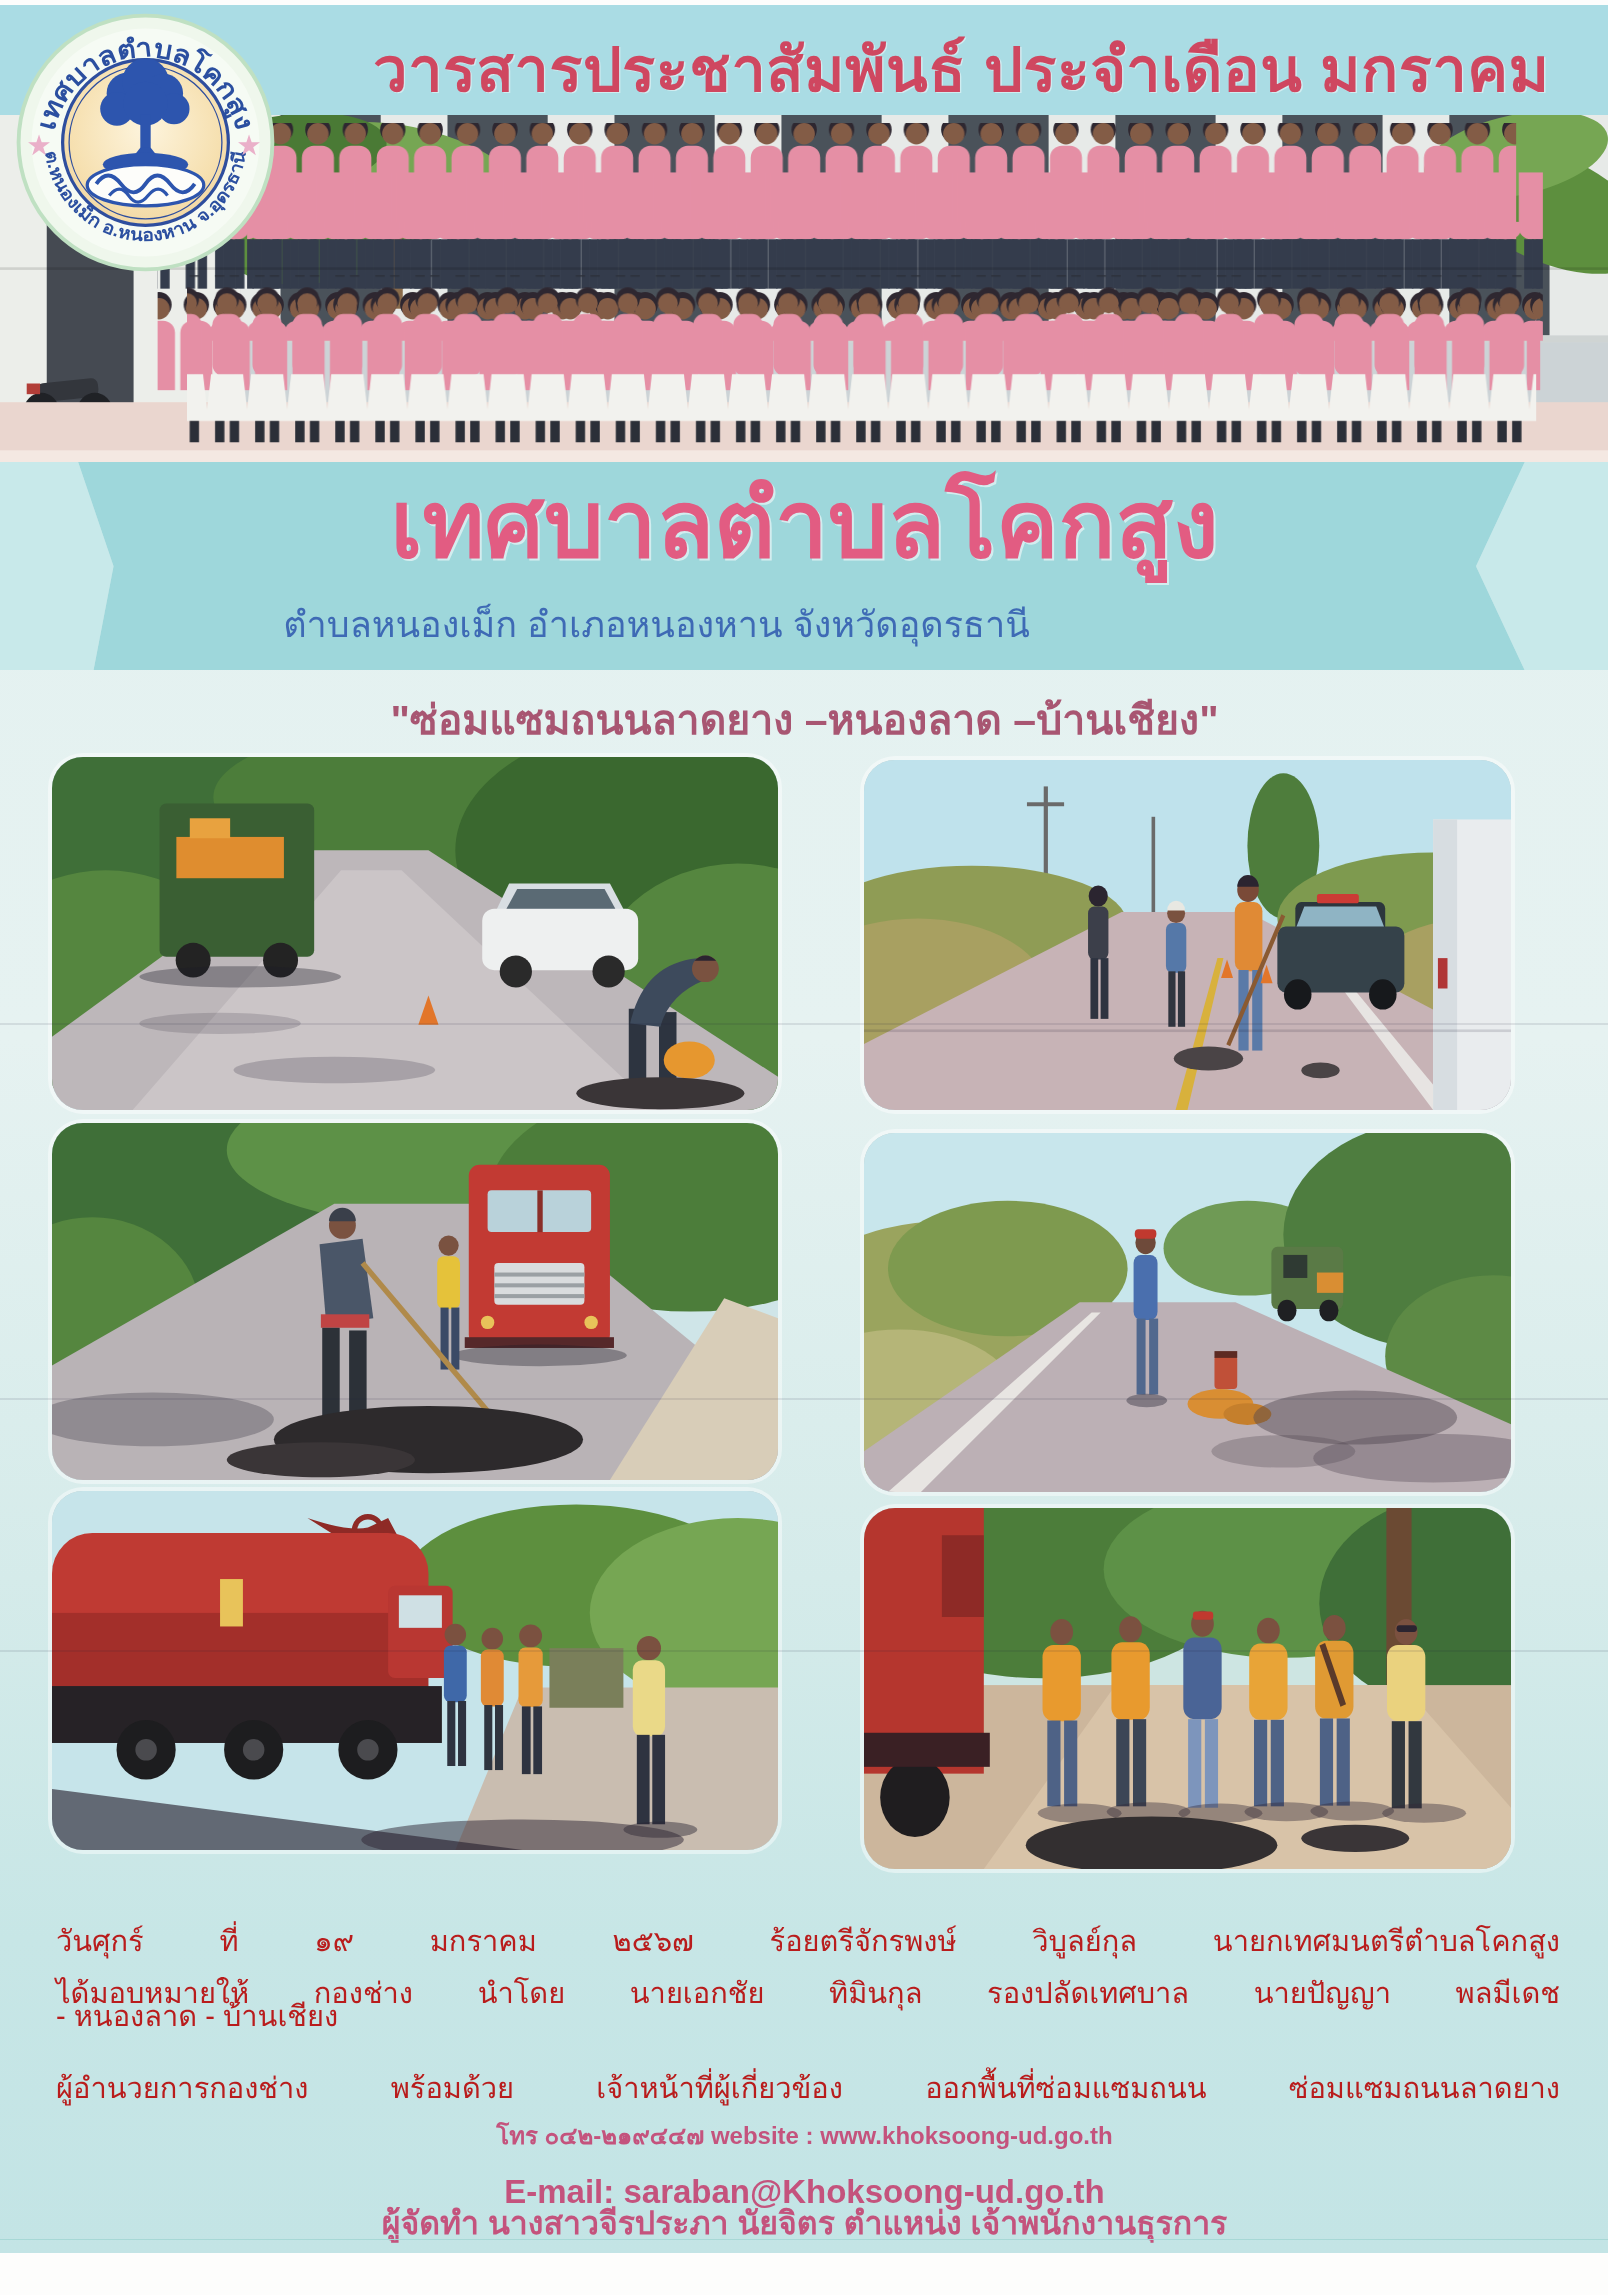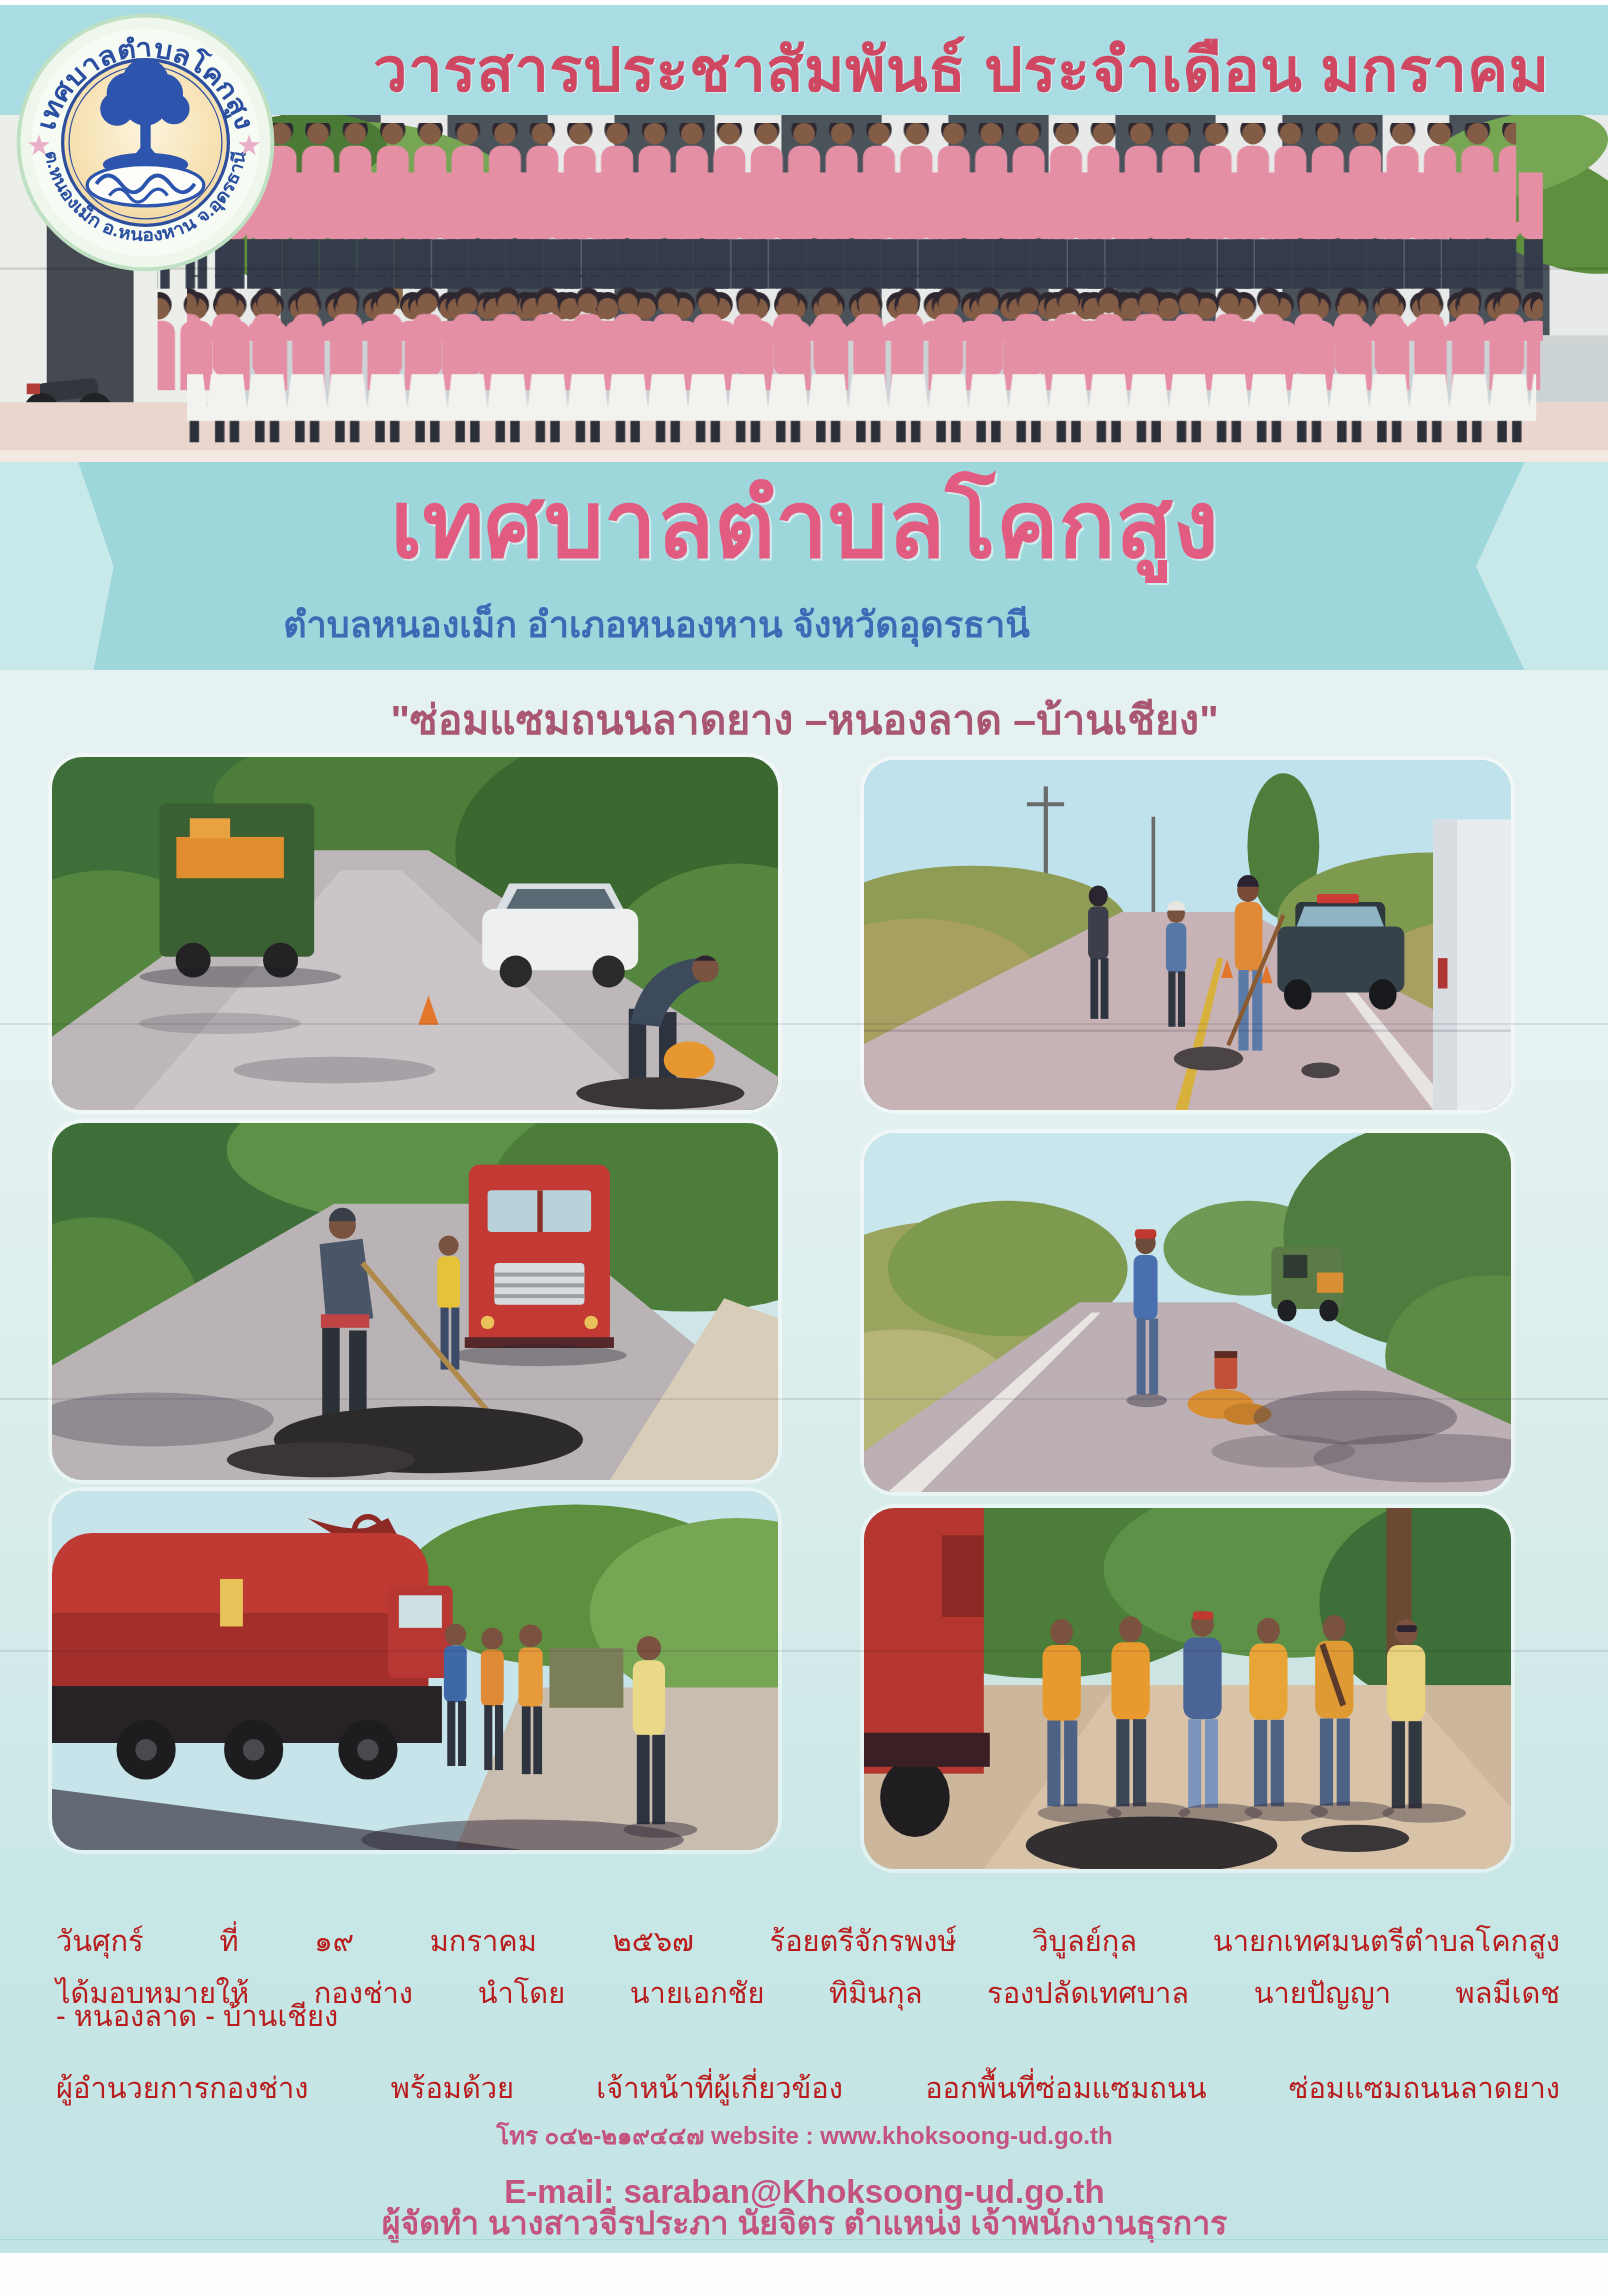--- a/index.html
+++ b/index.html
@@ -12,21 +12,21 @@
   .header-band{left:0;top:5.3px;width:1609px;height:110px;background:#aadce4;}
   .header-title{left:334px;right:20px;top:21.4px;text-align:center;font-size:61px;font-weight:700;
       color:#cf4760;letter-spacing:0.7px;text-shadow:1.3px 1.3px 0 rgba(255,255,255,.45);}
   
   .group-photo{left:0;top:115px;width:1609px;height:347px;}
   .logo{left:16px;top:13.4px;width:259px;height:266px;}
   
   .banner{left:0;top:462px;width:1609px;height:208px;}
   .banner-title{left:0;width:1609px;top:9.4px;text-align:center;font-size:94px;line-height:1.15;
       font-weight:700;color:#e25c82;text-shadow:2px 2px 0 rgba(255,255,255,.55);}
-  .banner-subtitle{left:0;width:1313px;top:134px;text-align:center;font-size:36px;font-weight:700;color:#3e6ab5;}
+  .banner-subtitle{left:0;width:1313px;top:134px;text-align:center;font-size:36px;font-weight:400;color:#3e6ab5;}
   .headline{left:0;width:1609px;top:687px;text-align:center;font-size:41px;font-weight:700;color:#a85672;}
   
   .photo{border-radius:31px;overflow:hidden;background:#bcc;box-shadow:0 0 0 4px rgba(255,255,255,.45);}
   .photo svg{display:block;width:100%;height:100%;}
   
   .para-line{left:56px;width:1504px;height:51px;font-size:29px;color:#b91c1c;font-weight:500;white-space:nowrap;}
   .para-just{white-space:normal;text-align:justify;text-align-last:justify;}
   
   .footer-line{left:0;width:1609px;text-align:center;font-weight:700;color:#c4537d;}
   .f1{top:2116px;font-size:24px;}

